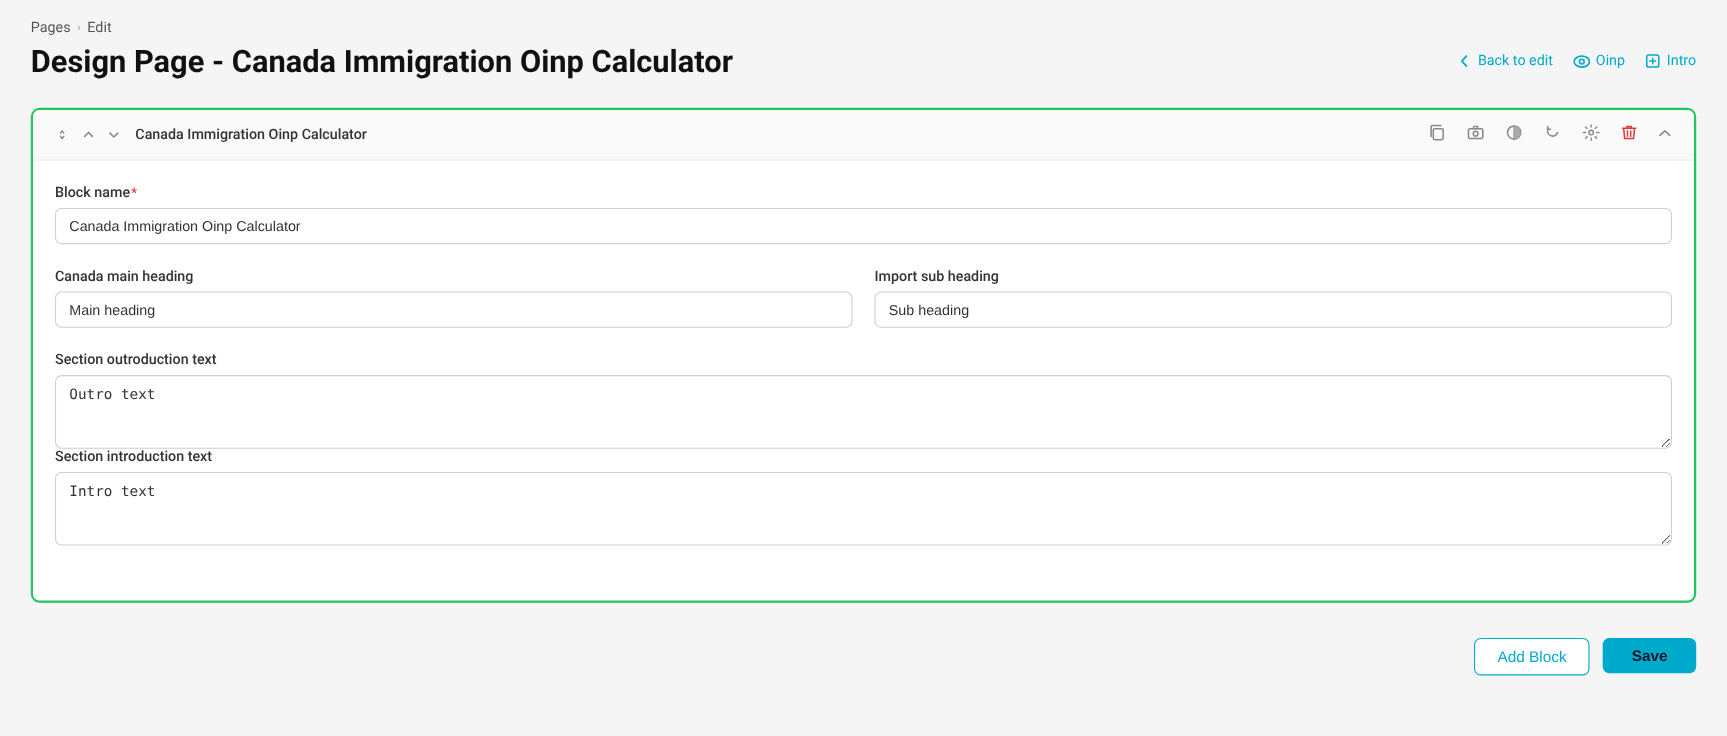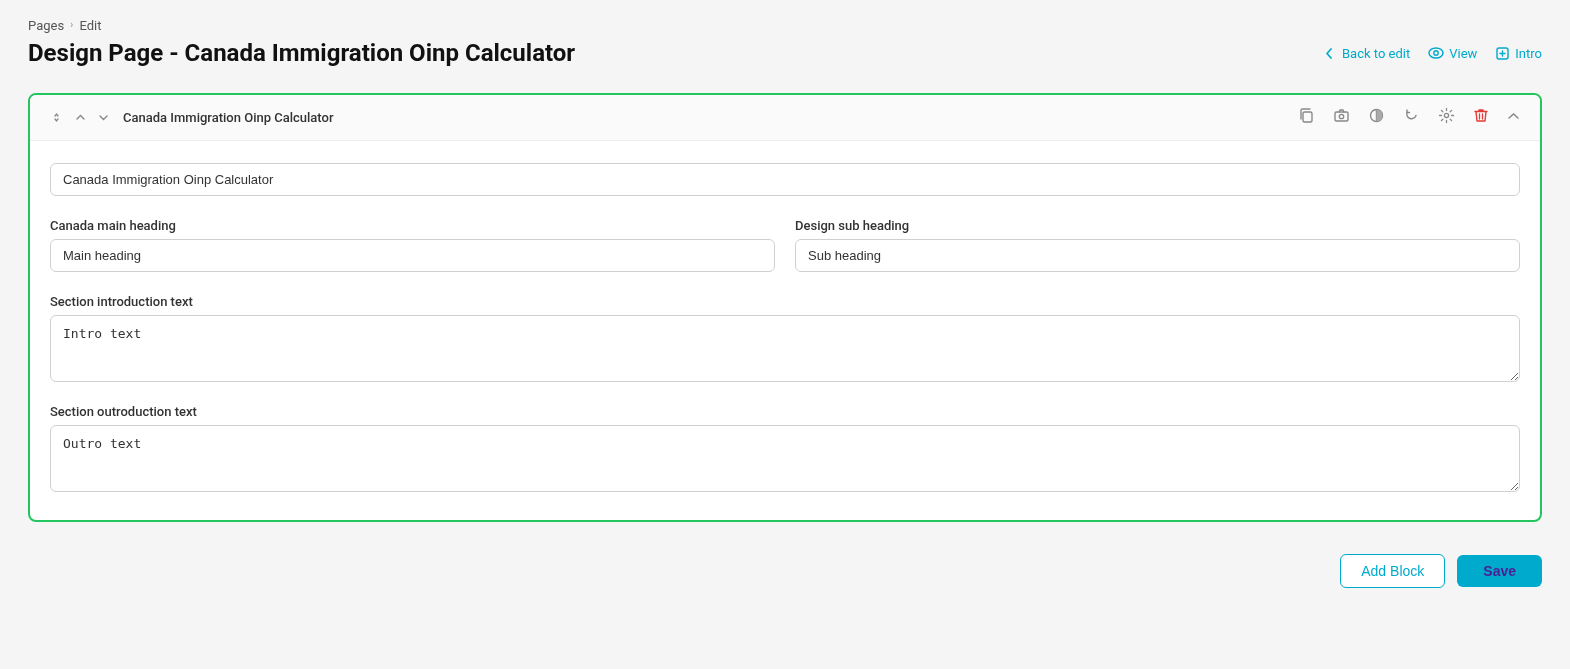--- a/index.html
+++ b/index.html
@@ -30,21 +30,21 @@
       font-size: 11px;
     }
 
     .page-header {
       display: flex;
       align-items: center;
       justify-content: space-between;
     }
 
     .page-title {
-      font-size: 24px;
+      font-size: 28px;
       font-weight: 700;
       color: #111;
     }
 
     .header-actions {
       display: flex;
       align-items: center;
       gap: 18px;
     }
 
@@ -175,40 +175,40 @@
       min-height: 60px;
       resize: vertical;
     }
 
     .full-width { width: 100%; }
 
     
     .footer-actions {
       display: flex;
       justify-content: flex-end;
-      align-items: center;
+      align-items: flex-start;
       gap: 12px;
       padding: 14px 28px;
     }
 
     .btn-add-block {
       background: #fff;
       border: 1.5px solid #00aacc;
       color: #00aacc;
       border-radius: 6px;
       padding: 8px 20px;
       font-size: 14px;
       font-weight: 500;
       cursor: pointer;
     }
 
     .btn-save {
       background: #00aacc;
       border: none;
-      color: #4c1d95;
+      color: #0f172a;
       border-radius: 6px;
       padding: 8px 26px;
       font-size: 14px;
       font-weight: 600;
       cursor: pointer;
     }
 
     
     .svg-icon {
       display: inline-flex;
@@ -236,21 +236,21 @@
         </span>
         <span>Back to edit</span>
       </a>
       <a class="header-action-link">
         <span class="svg-icon">
           <svg width="16" height="16" viewBox="0 0 16 16" fill="none">
             <ellipse cx="8" cy="8" rx="7" ry="5" stroke="#00aacc" stroke-width="1.5"></ellipse>
             <circle cx="8" cy="8" r="2.2" stroke="#00aacc" stroke-width="1.4"></circle>
           </svg>
         </span>
-        <span>View</span>
+        <span>Oinp</span>
       </a>
       <a class="header-action-link">
         <span class="svg-icon">
           <svg width="15" height="15" viewBox="0 0 15 15" fill="none">
             <rect x="2" y="2" width="11" height="11" rx="2" stroke="#00aacc" stroke-width="1.4"></rect>
             <path d="M5 7.5h5M7.5 5v5" stroke="#00aacc" stroke-width="1.4" stroke-linecap="round"></path>
           </svg>
         </span>
         <span>Intro</span>
       </a>
@@ -326,43 +326,46 @@
           <path d="M2 8L6.5 4L11 8" stroke="#888" stroke-width="1.5" stroke-linecap="round"></path>
         </svg>
       </span>
     </div>
   </div>
 
   <div class="card-body">
 
     <div class="form-row">
       <div class="form-group">
+        <label class="form-label">
+          <span>Block name</span><span class="required-star">*</span>
+        </label>
         <input class="form-input" type="text" value="Canada Immigration Oinp Calculator" style="">
       </div>
     </div>
 
     <div class="form-row">
       <div class="form-group">
         <label class="form-label">Canada main heading</label>
         <input class="form-input" type="text" value="Main heading" style="">
       </div>
       <div class="form-group">
-        <label class="form-label">Design sub heading</label>
+        <label class="form-label">Import sub heading</label>
         <input class="form-input" type="text" value="Sub heading" style="">
       </div>
+    </div>
+
+    <div class="form-group full-width">
+      <label class="form-label">Section outroduction text</label>
+      <textarea class="form-textarea" rows="3" style="">Outro text</textarea>
     </div>
 
     <div class="form-group full-width" style="margin-bottom: 22px;">
       <label class="form-label">Section introduction text</label>
       <textarea class="form-textarea" rows="3" style="">Intro text</textarea>
-    </div>
-
-    <div class="form-group full-width">
-      <label class="form-label">Section outroduction text</label>
-      <textarea class="form-textarea" rows="3" style="">Outro text</textarea>
     </div>
 
   </div>
 </div>
 
 <div class="footer-actions">
   <button class="btn-add-block">Add Block</button>
   <button class="btn-save">Save</button>
 </div>
 

